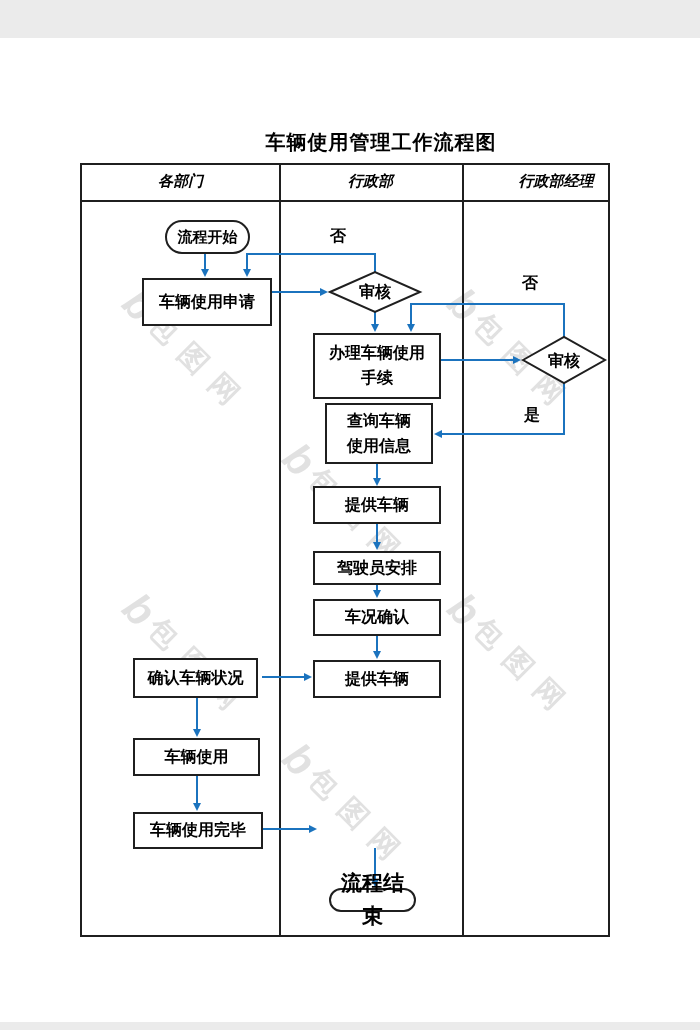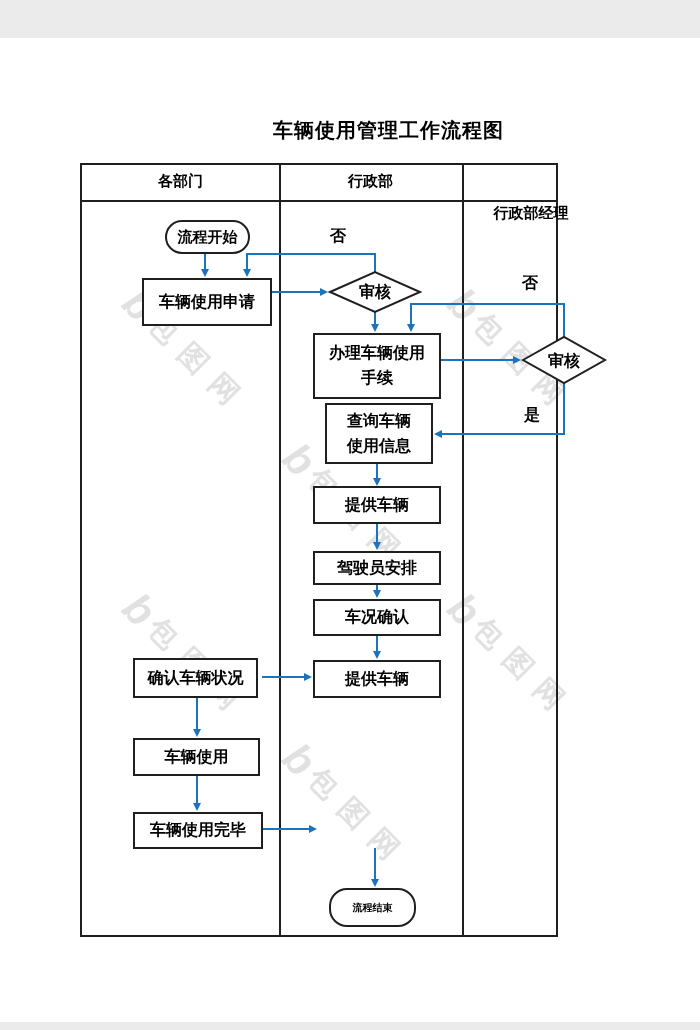--- a/index.html
+++ b/index.html
@@ -21,35 +21,35 @@
   .wm .wm-logo{font-size:42px;font-weight:bold;font-style:italic;margin-right:6px;}
   .wm .wm-text{font-size:29px;font-weight:bold;letter-spacing:14px;}
   .wm1{left:105px;top:333px;}
   .wm2{left:430px;top:333px;}
   .wm3{left:265px;top:488px;}
   .wm4{left:105px;top:638px;}
   .wm5{left:430px;top:638px;}
   .wm6{left:265px;top:788px;}
 
   .title{
-    position:absolute;left:230px;top:113px;width:270px;margin:4px;
-    font-size:20px;font-weight:bold;text-align:right;letter-spacing:1px;
+    position:absolute;left:230px;top:113px;width:270px;margin:16px;
+    font-size:20px;font-weight:bold;text-align:center;letter-spacing:1px;
   }
 
   
-  .table{position:absolute;left:80px;top:163px;width:478px;height:774px;
-    border:2px solid #1f1f1f;box-sizing:border-box;}
+  .table{position:absolute;left:80px;top:163px;width:530px;height:774px;
+    border:2px solid #1f1f1f;box-sizing:border-box;font-style:italic;}
   .vline{position:absolute;top:0;width:2px;height:100%;background:#1f1f1f;}
   .vline.v1{left:197px;}
   .vline.v2{left:380px;}
   .hline-header{position:absolute;left:0;top:35px;width:100%;height:2px;background:#1f1f1f;}
   .lane-label{position:absolute;top:7px;font-size:15px;font-weight:bold;text-align:center;}
   .lane1{left:0;width:197px;}
   .lane2{left:197px;width:183px;}
-  .lane3{left:376px;width:146px;margin-top:32px;}
+  .lane3{left:401px;width:146px;}
 
   
   .node{
     position:absolute;box-sizing:border-box;border:2px solid #1f1f1f;background:#fff;
     display:flex;align-items:center;justify-content:center;text-align:center;
     font-size:16px;font-weight:bold;line-height:1.55;white-space:pre-line;
     z-index:3;
   }
   .stadium{border-radius:18px;}
 
@@ -145,15 +145,15 @@
 手续</div>
   <div class="node" style="left:325px;top:403px;width:108px;height:61px;">查询车辆
 使用信息</div>
   <div class="node" style="left:313px;top:486px;width:128px;height:38px;">提供车辆</div>
   <div class="node" style="left:313px;top:551px;width:128px;height:34px;">驾驶员安排</div>
   <div class="node" style="left:313px;top:599px;width:128px;height:37px;">车况确认</div>
   <div class="node" style="left:313px;top:660px;width:128px;height:38px;">提供车辆</div>
   <div class="node" style="left:133px;top:658px;width:125px;height:40px;">确认车辆状况</div>
   <div class="node" style="left:133px;top:738px;width:127px;height:38px;">车辆使用</div>
   <div class="node" style="left:133px;top:812px;width:130px;height:37px;">车辆使用完毕</div>
-  <div class="node stadium" style="left:329px;top:888px;width:87px;height:39px;font-size:10px;">流程结束</div>
+  <div class="node stadium" style="left:329px;top:888px;width:87px;height:24px;font-size:21px;">流程结束</div>
 
 </div>
 
 </body></html>

